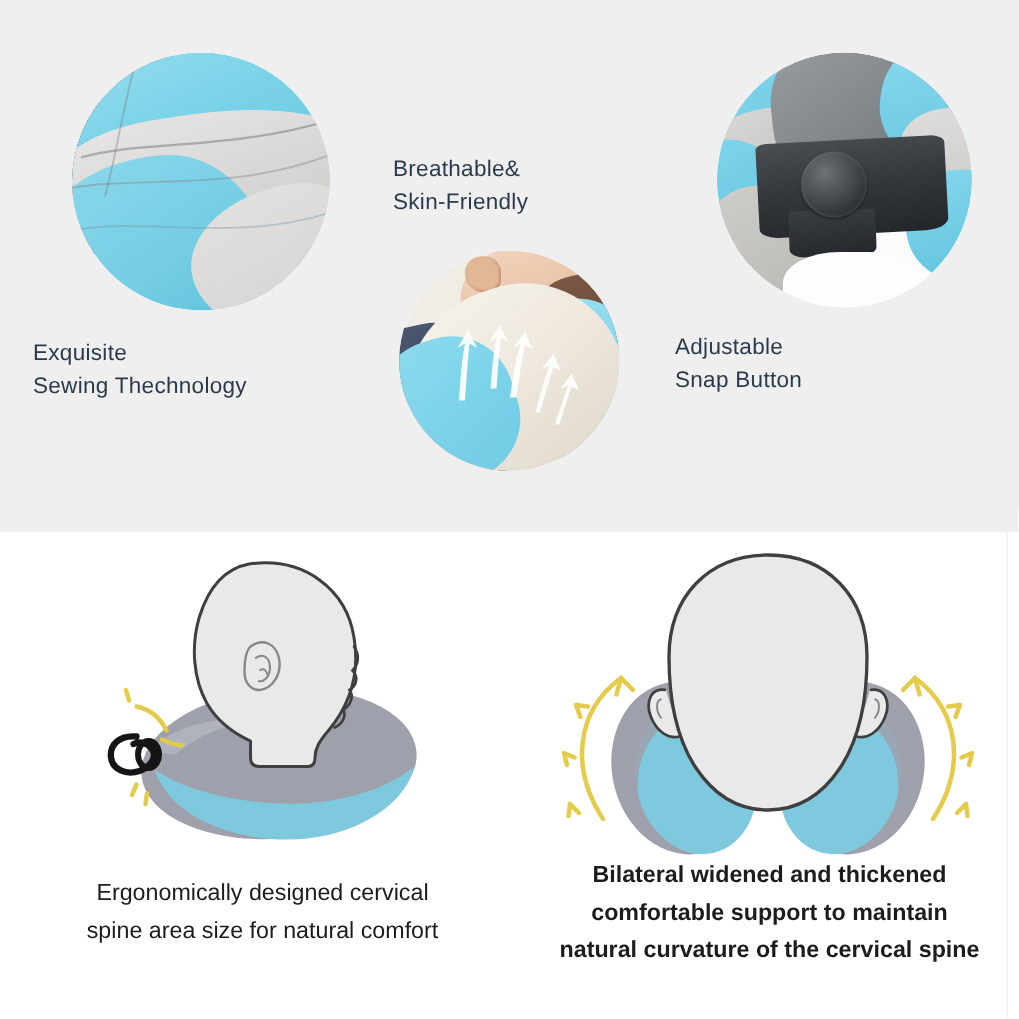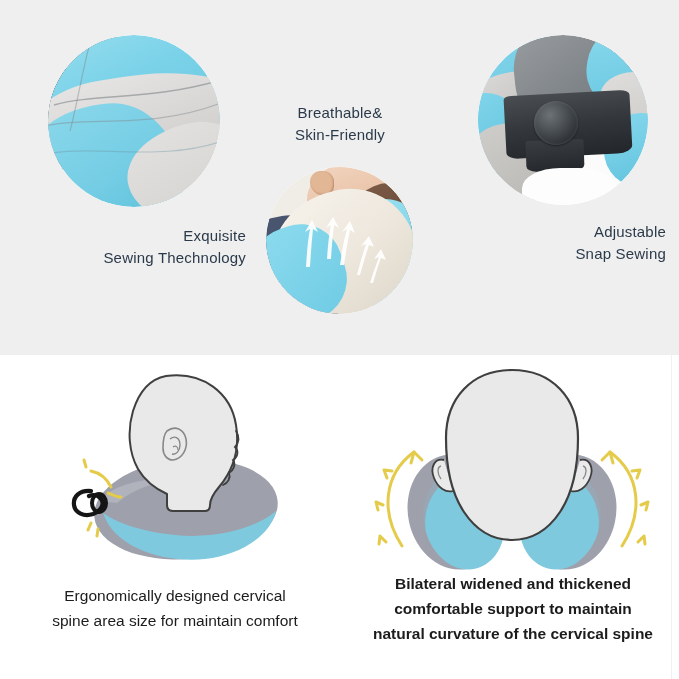--- a/index.html
+++ b/index.html
@@ -220,26 +220,26 @@
     background: #fdfdfd;
     border-radius: 40% 40% 0 0;
   }
 
   
   .cap-top {
     position: absolute;
     color: #2b3a4a;
     font-size: 15px;
     line-height: 22px;
-    text-align: right;
+    text-align: left;
     letter-spacing: .2px;
     white-space: pre-line;
   }
   #cap-sewing     { left: 22px;  top: 225px; width: 224px; }
-  #cap-breathable { left: 262px; top: 102px; width: 156px; text-align: center; }
+  #cap-breathable { left: 262px; top: 102px; width: 156px; text-align: left; }
   #cap-snap       { left: 450px; top: 221px; width: 216px; }
 
   
   #bottom-section {
     position: absolute;
     left: 0;
     top: 355px;
     width: 679px;
     height: 324px;
     background: #ffffff;
@@ -333,21 +333,21 @@
       </div>
     </div>
 
     <div class="cap-top" id="cap-sewing">Exquisite
 Sewing Thechnology</div>
 
     <div class="cap-top" id="cap-breathable">Breathable&amp;
 Skin-Friendly</div>
 
     <div class="cap-top" id="cap-snap">Adjustable
-Snap Sewing</div>
+Snap Button</div>
   </div>
 
   <div id="bottom-section">
 
     <div class="diagram" id="diagram-side">
       <svg viewBox="0 0 260 210" width="260" height="210">
 
         <g>
           <ellipse cx="131" cy="146" rx="92" ry="50" fill="#9ea0ab" transform="rotate(-5 131 146)"></ellipse>
 
@@ -436,21 +436,21 @@
           <path d="M250 186 C272 152 268 114 238 92"></path>
           <path d="M238 92 l-8 8 M238 92 l3 11"></path>
           <path d="M272 176 l-6 6 M272 176 l1 8"></path>
           <path d="M276 142 l-7 3 M276 142 l-2 8"></path>
           <path d="M268 110 l-8 1 M268 110 l-3 8"></path>
         </g>
       </svg>
     </div>
 
     <div class="cap-bot" id="cap-ergonomic">Ergonomically designed cervical
-spine area size for maintain comfort</div>
+spine area size for natural comfort</div>
 
     <div class="cap-bot" id="cap-bilateral">Bilateral widened and thickened
 comfortable support to maintain
 natural curvature of the cervical spine</div>
   </div>
 
   <div id="bottom-edge-line"></div>
 </div>
 
 </body></html>

